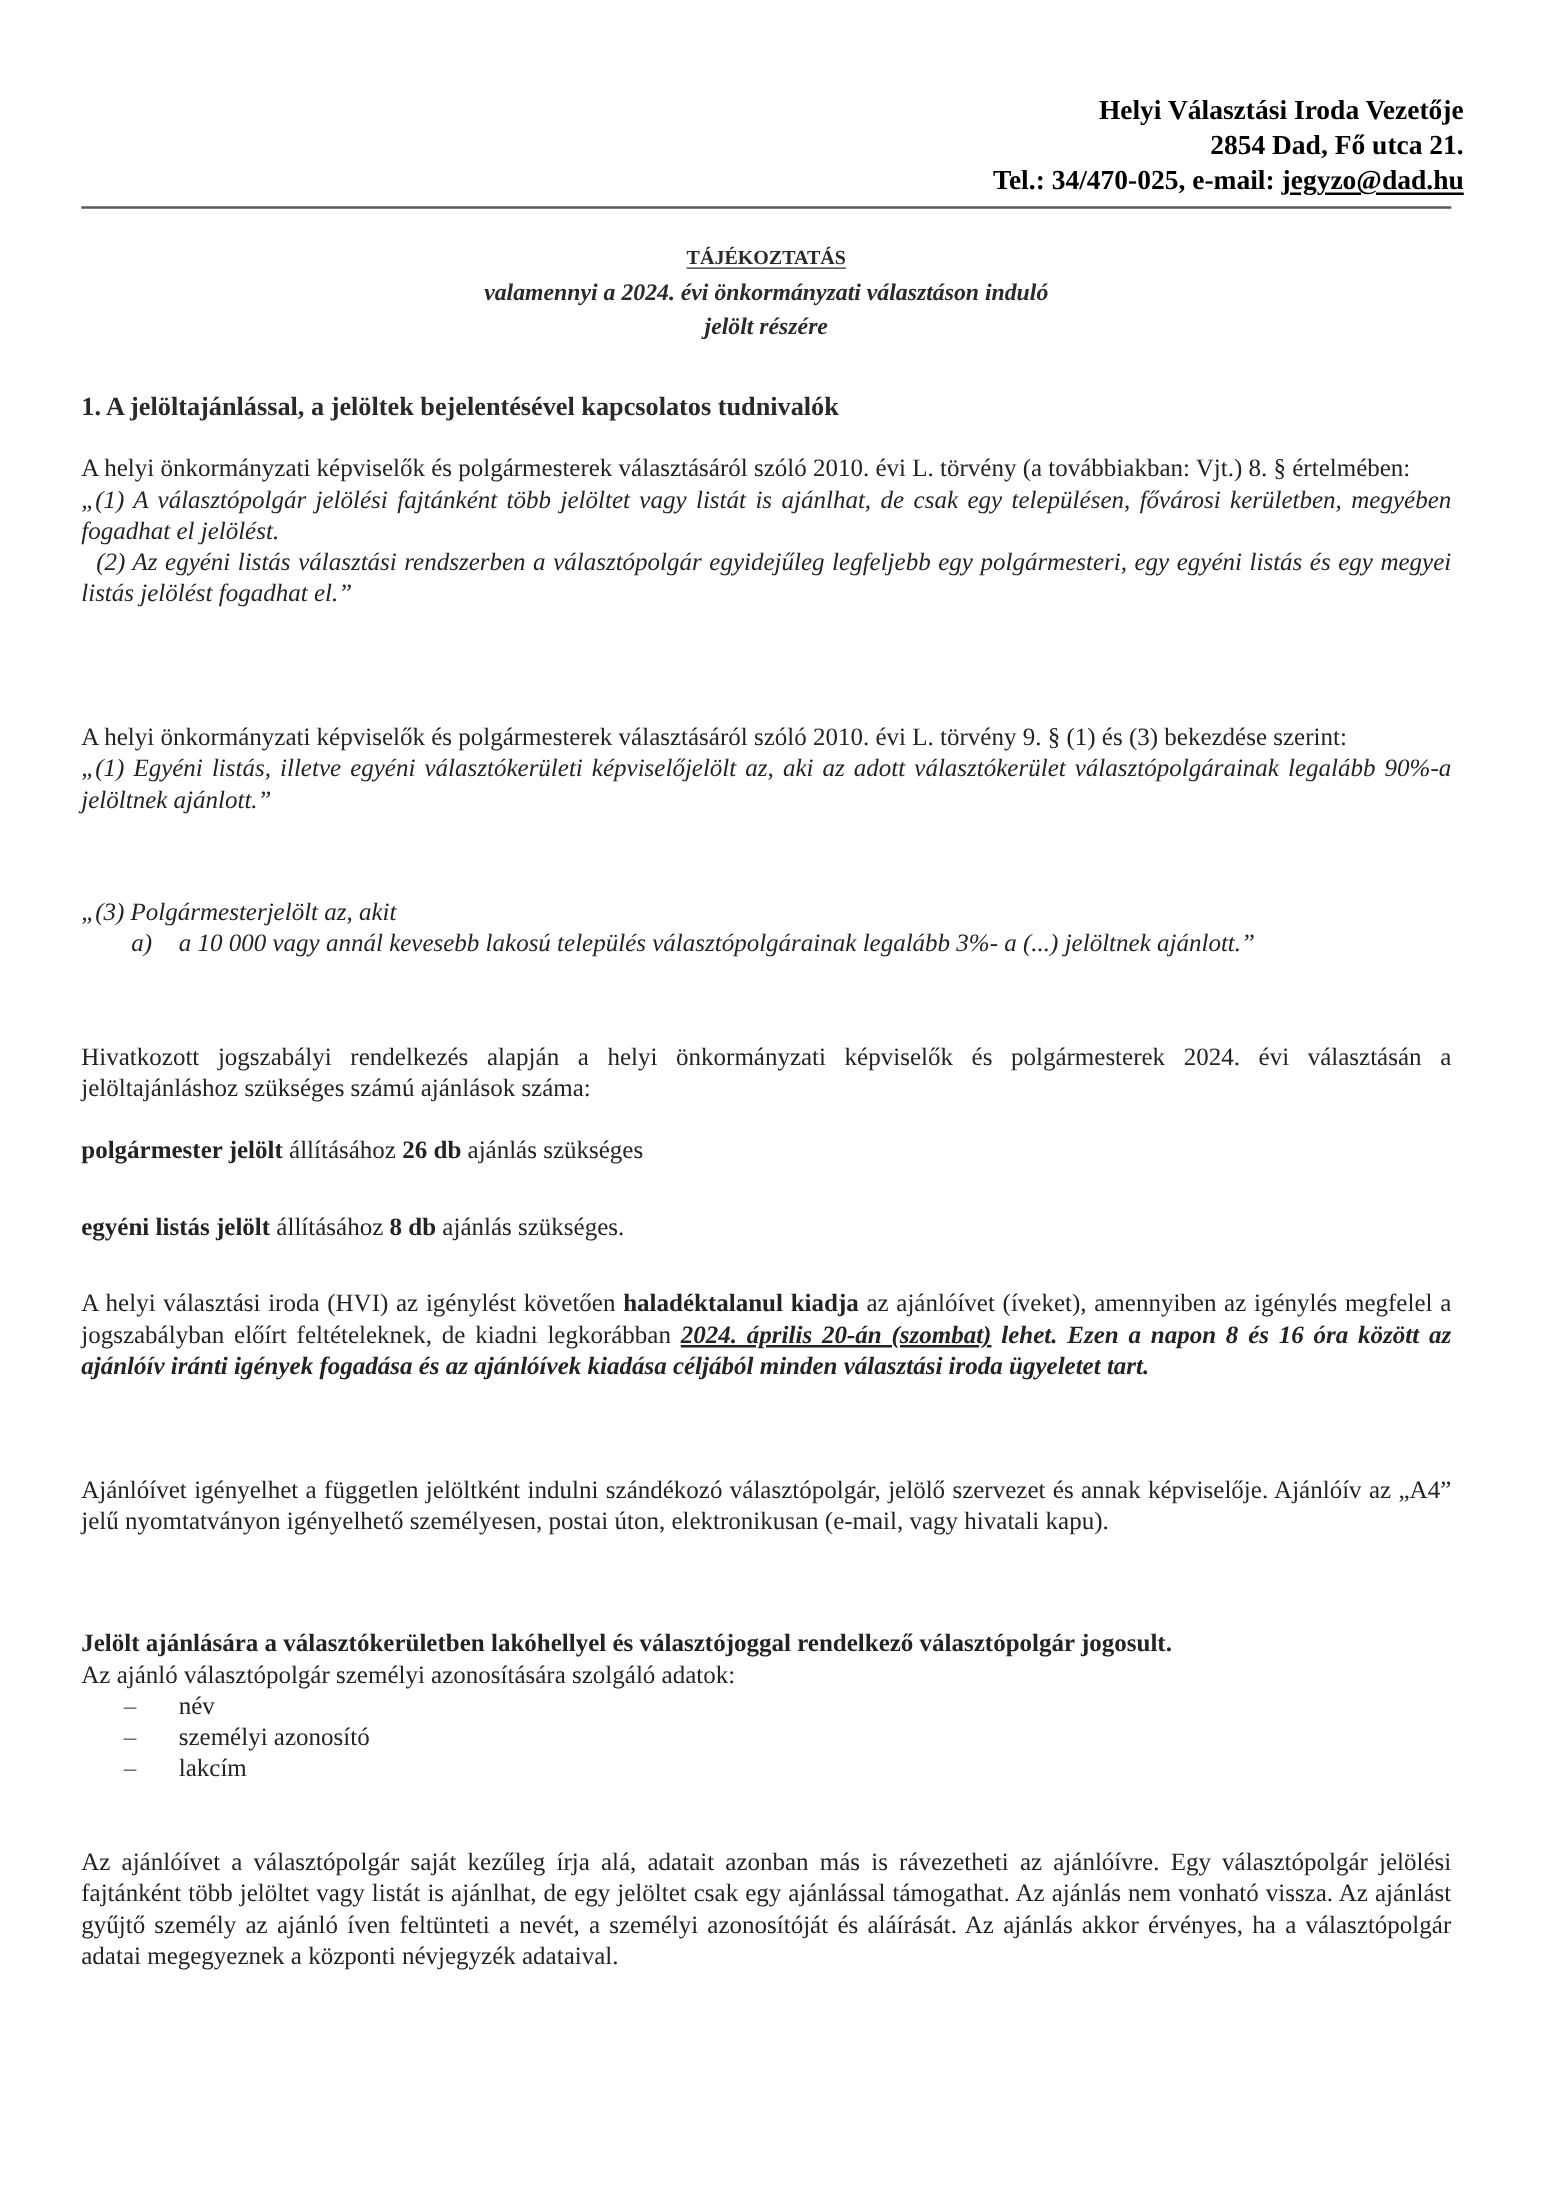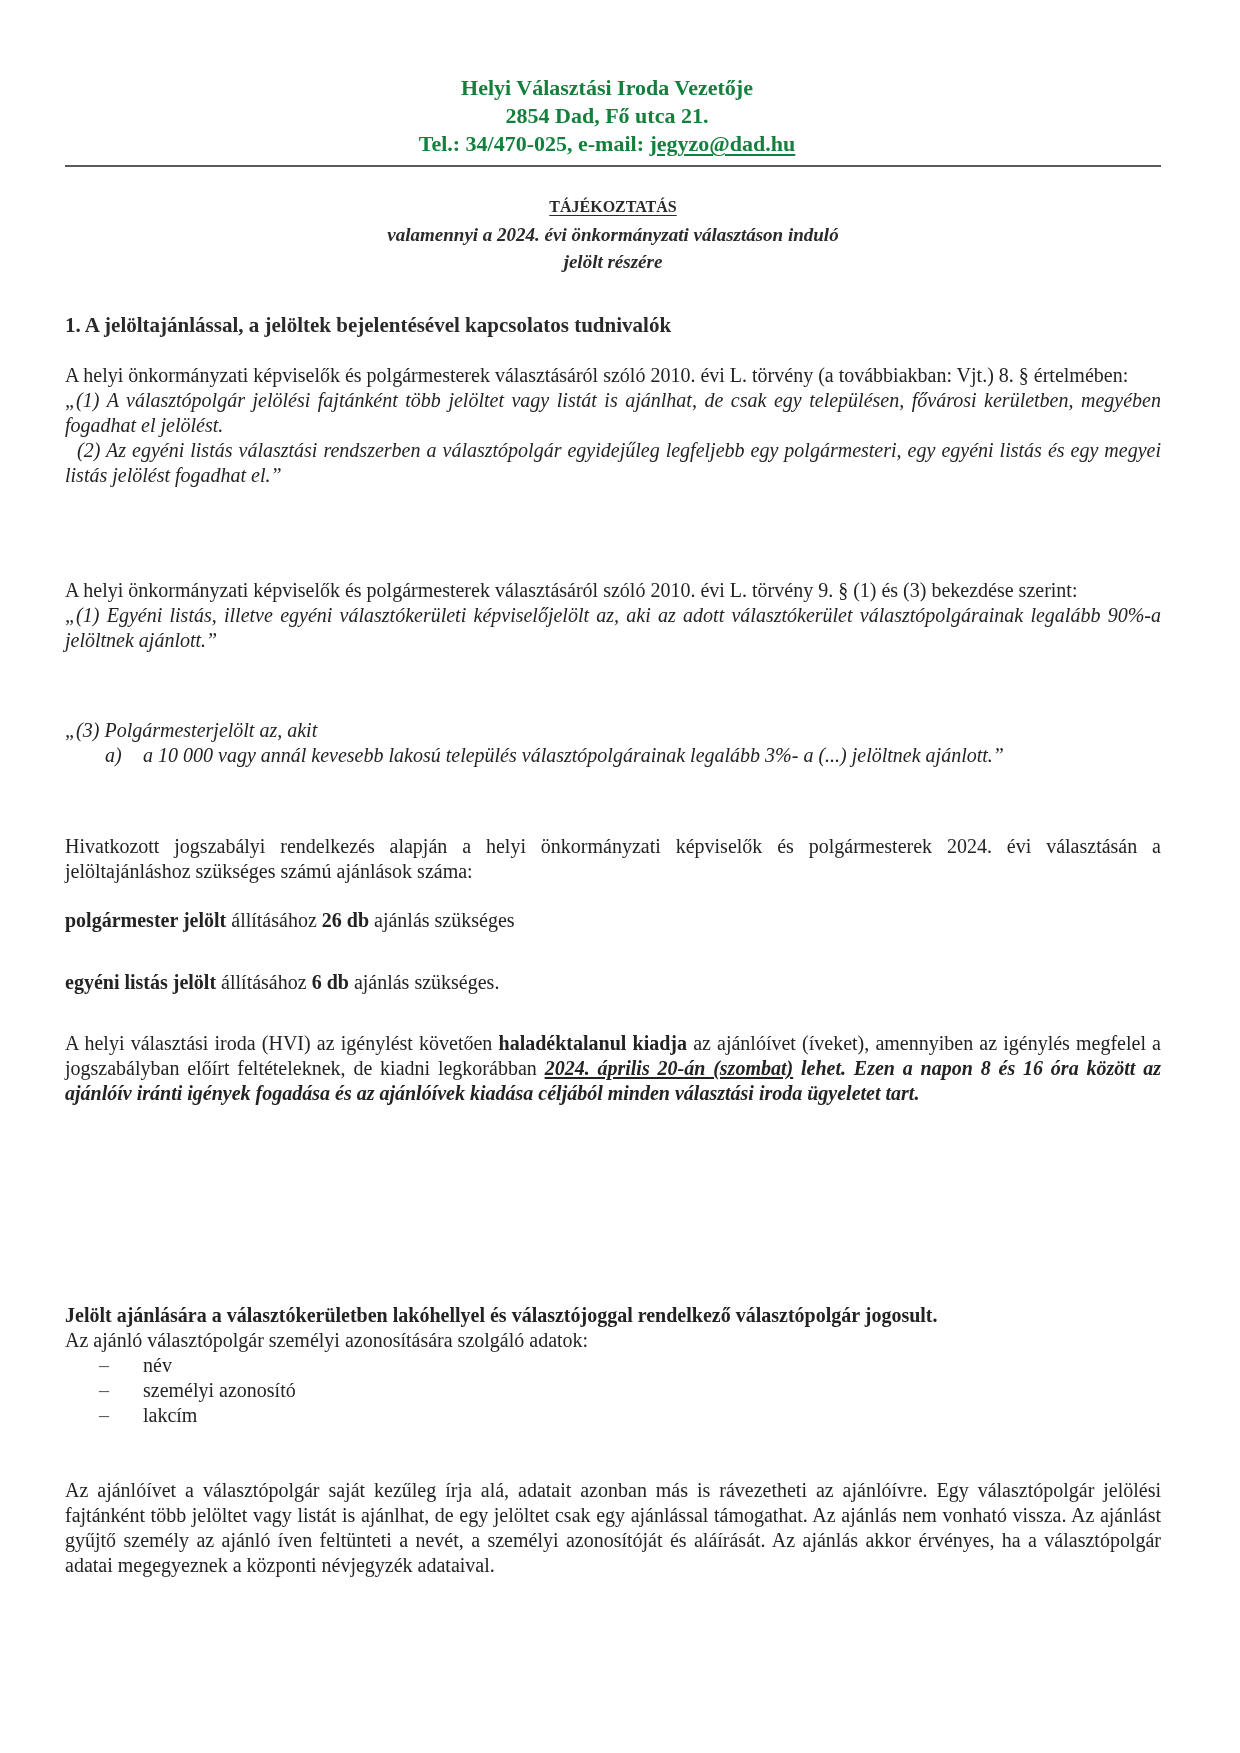--- a/index.html
+++ b/index.html
@@ -17,28 +17,28 @@
     }
     .page {
       position: absolute;
       left: 0; top: 0;
       width: 1240px;
       height: 1753px;
     }
     
     .letterhead {
       position: absolute;
-      left: 59px;
+      left: 75px;
       top: 74px;
       width: 1096px;
-      text-align: center;
+      text-align: right;
       font-weight: bold;
       font-size: 22px;
       line-height: 28px;
-      color: #15803d;
+      color: #000000;
     }
     .letterhead .line { display: block; }
     .letterhead .email {
       text-decoration: underline;
       text-underline-offset: 3px;
     }
     .header-rule {
       position: absolute;
       left: 65px;
       top: 165px;
@@ -175,27 +175,30 @@
   </div>
 
   <div class="block" style="top:834px;">
     <p>Hivatkozott jogszabályi rendelkezés alapján a helyi önkormányzati képviselők és polgármesterek 2024. évi választásán a jelöltajánláshoz szükséges számú ajánlások száma:</p>
   </div>
 
   <div class="block center" style="top:908px;">
     <p><span class="b">polgármester jelölt</span><span> állításához </span><span class="b">26 db</span><span> ajánlás szükséges</span></p>
   </div>
   <div class="block center" style="top:970px;">
-    <p><span class="b">egyéni listás jelölt</span><span> állításához </span><span class="b">6 db</span><span> ajánlás szükséges.</span></p>
+    <p><span class="b">egyéni listás jelölt</span><span> állításához </span><span class="b">8 db</span><span> ajánlás szükséges.</span></p>
   </div>
 
   <div class="block" style="top:1031px;">
     <p><span>A helyi választási iroda (HVI) az igénylést követően </span><span class="b">haladéktalanul kiadja</span><span> az ajánlóívet (íveket), amennyiben az igénylés megfelel a jogszabályban előírt feltételeknek, de kiadni legkorábban </span><span class="ul-bold-it">2024. április 20-án (szombat)</span><span class="bold-it"> lehet. Ezen a napon 8 és 16 óra között az ajánlóív iránti igények fogadása és az ajánlóívek kiadása céljából minden választási iroda ügyeletet tart.</span></p>
   </div>
 
+  <div class="block" style="top:1180px;">
+    <p>Ajánlóívet igényelhet a független jelöltként indulni szándékozó választópolgár, jelölő szervezet és annak képviselője. Ajánlóív az „A4” jelű nyomtatványon igényelhető személyesen, postai úton, elektronikusan (e-mail, vagy hivatali kapu).</p>
+  </div>
 
   <div class="block" style="top:1303px;">
     <p class="b">Jelölt ajánlására a választókerületben lakóhellyel és választójoggal rendelkező választópolgár jogosult.</p>
     <p>Az ajánló választópolgár személyi azonosítására szolgáló adatok:</p>
     <ul class="dash-list">
       <li>
           <span class="dash">–</span>
           <span>név</span>
         </li>
       <li>

